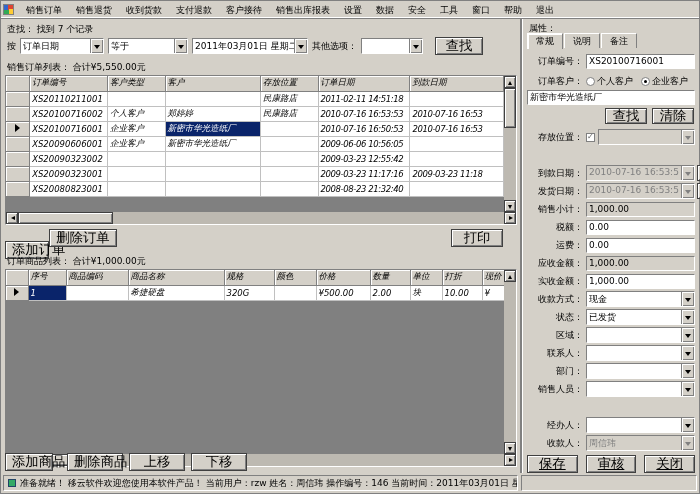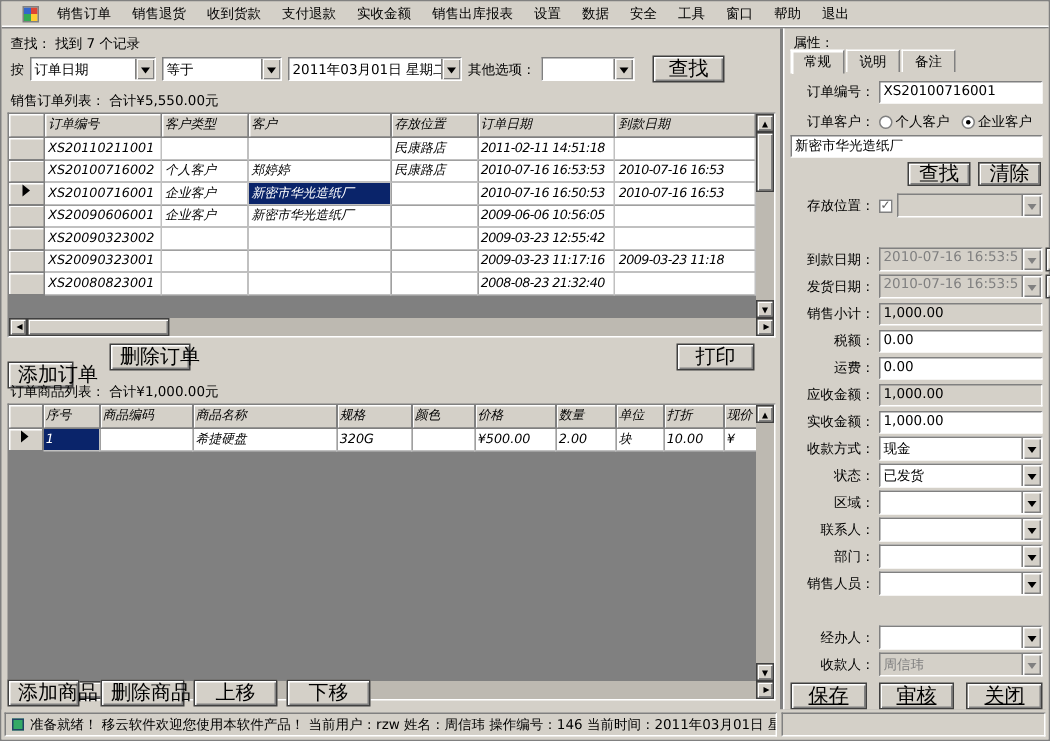--- a/index.html
+++ b/index.html
@@ -2,21 +2,21 @@
 <html><head>
 <meta charset="utf-8">
 <style>
   * { margin:0; padding:0; box-sizing:border-box; }
   html,body { width:700px; height:494px; overflow:hidden; }
   body { font-family:"DejaVu Sans","Liberation Sans",sans-serif; font-size:9px; color:#000; background:#d4d0c8; }
   .window { position:relative; width:700px; height:494px; background:#d4d0c8; border:1px solid #808080; }
 
   
   .menubar { position:absolute; top:0; left:0; right:0; height:18px; background:#d4d0c8;
-             display:flex; align-items:center; border-bottom:1px solid #808080; box-shadow:inset 0 -1px 0 #fff; padding-left:12px; }
+             display:flex; align-items:center; border-bottom:1px solid #808080; box-shadow:inset 0 -1px 0 #fff; padding-left:0; }
   .app-icon { width:11px; height:11px; margin:0 5px 0 2px;
               background:conic-gradient(#d43 0 25%, #fc3 25% 50%, #3a5 50% 75%, #36c 75% 100%); border:1px solid #808080; }
   .menu-item { padding:0 7px; height:18px; line-height:18px; white-space:nowrap; }
 
   
   .btn { background:#d4d0c8; border:1px solid #404040; box-shadow:inset 1px 1px 0 #fff, inset -1px -1px 0 #808080;
          text-align:center; height:18px; line-height:16px; padding:0 6px; white-space:nowrap; }
   .tin { display:block; width:100%; height:15px; background:#fff; border:1px solid #808080;
          border-right-color:#fff; border-bottom-color:#fff; font:inherit; padding:0 2px; }
   .tin.ro { background:#d4d0c8; }
@@ -100,21 +100,21 @@
 <body>
 
 <div class="window">
 
   <div class="menubar">
     <span class="app-icon"></span>
     <span class="menu-item">销售订单</span>
     <span class="menu-item">销售退货</span>
     <span class="menu-item">收到货款</span>
     <span class="menu-item">支付退款</span>
-    <span class="menu-item">实收金额</span>
+    <span class="menu-item">客户接待</span>
     <span class="menu-item">销售出库报表</span>
     <span class="menu-item">设置</span>
     <span class="menu-item">数据</span>
     <span class="menu-item">安全</span>
     <span class="menu-item">工具</span>
     <span class="menu-item">窗口</span>
     <span class="menu-item">帮助</span>
     <span class="menu-item">退出</span>
   </div>
 
@@ -247,21 +247,21 @@
         <span class="sbtn sb-down" style="bottom:0; left:0"></span>
       </div>
       <div class="hscroll">
         <span class="sbtn sb-left" style="left:0; top:0"></span>
         <span class="thumb" style="left:12px; top:0; width:95px; height:12px"></span>
         <span class="sbtn sb-right" style="right:0; top:0"></span>
       </div>
     </div>
 
     <button class="btn" style="position:absolute; top:222px; left:4px; width:44px">添加订单</button>
-    <button class="btn" style="position:absolute; top:210px; left:72px; width:54px">删除订单</button>
+    <button class="btn" style="position:absolute; top:210px; left:48px; width:68px">删除订单</button>
     <button class="btn" style="position:absolute; top:210px; right:18px; width:52px">打印</button>
 
     <div class="section-title" style="top:236px">订单商品列表：  合计¥1,000.00元</div>
 
     <div class="tblblock" style="top:250px; height:198px">
       <div class="gridarea">
         <table style="width:516px">
           <colgroup>
               <col style="width:22px">
               <col style="width:38px">

